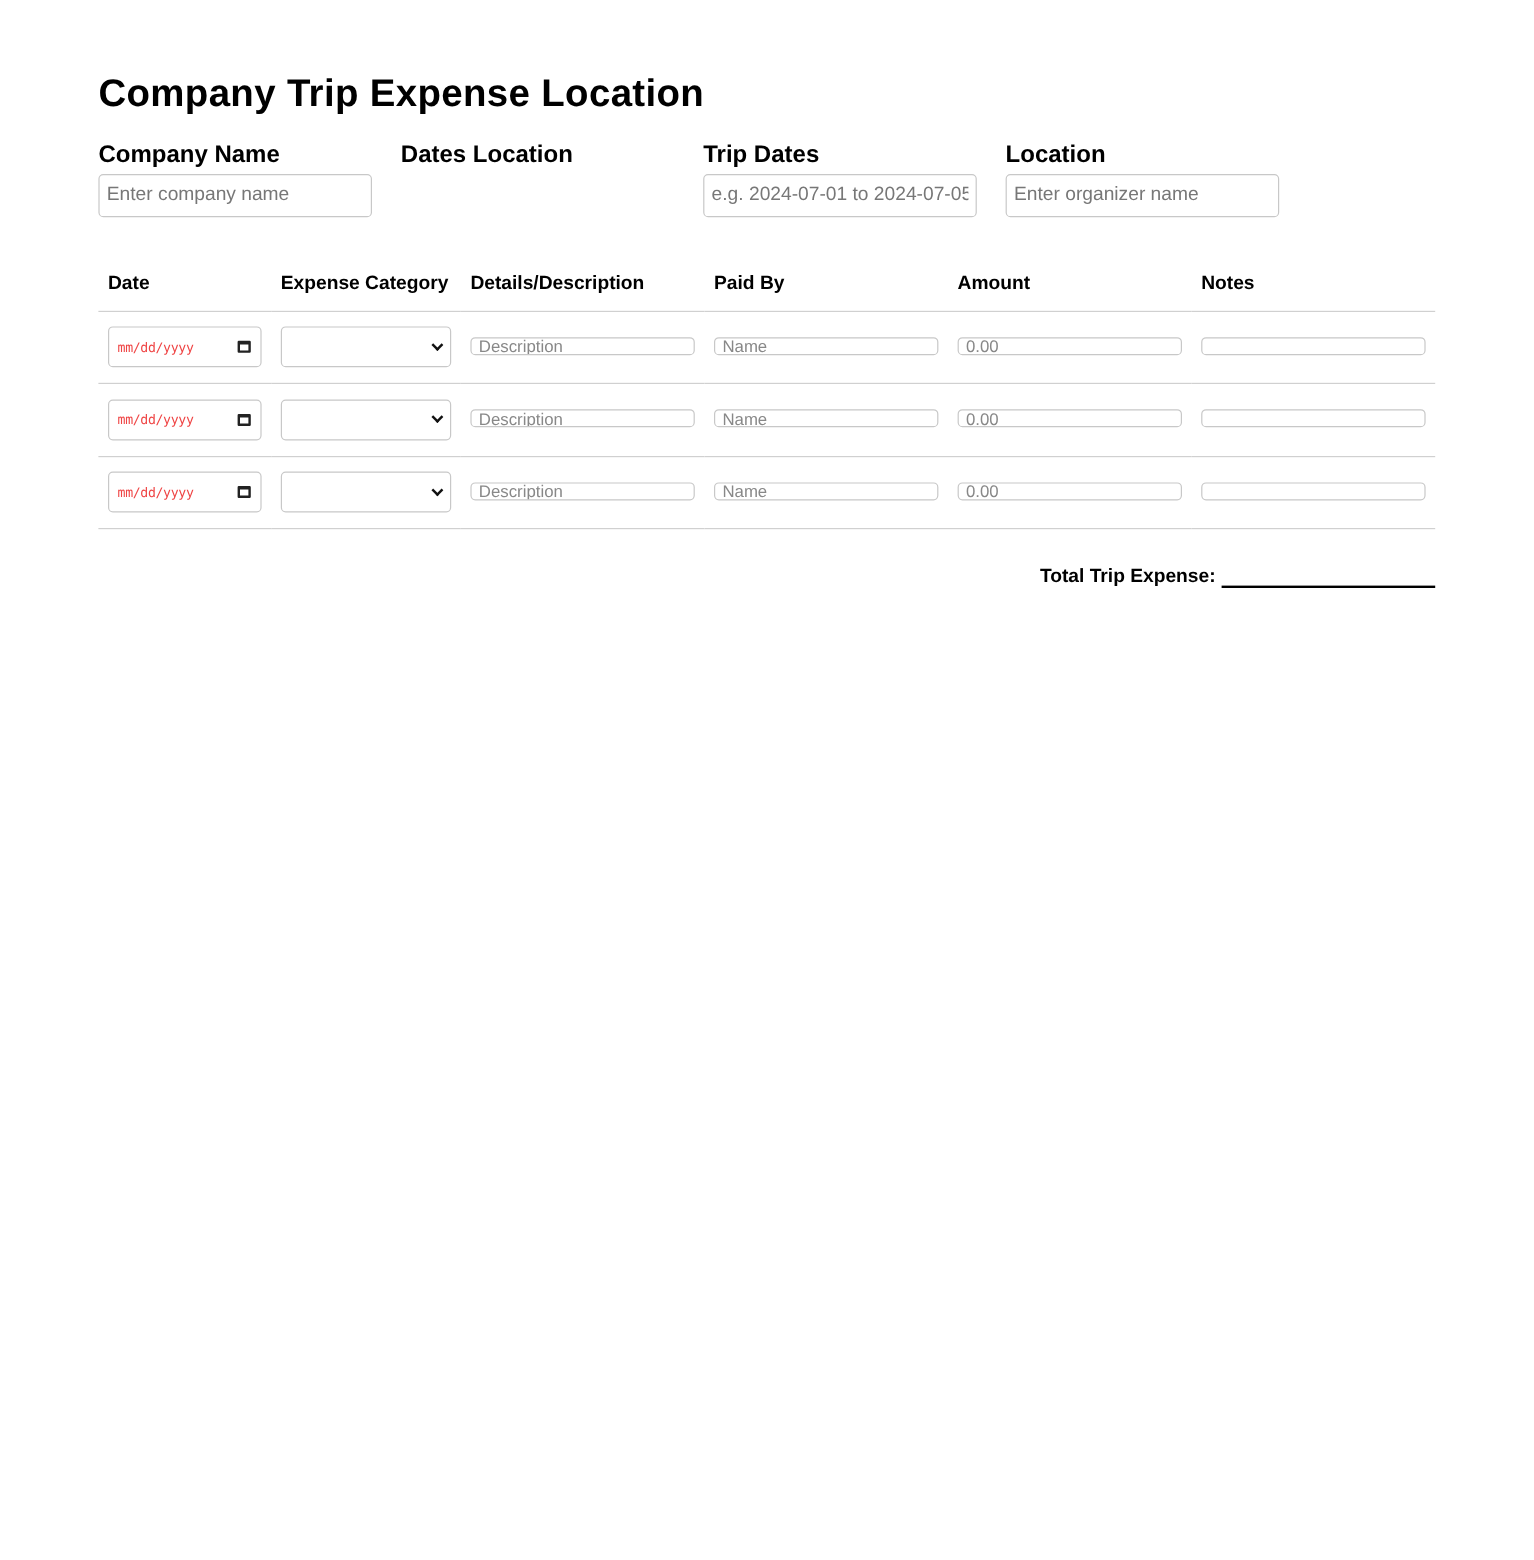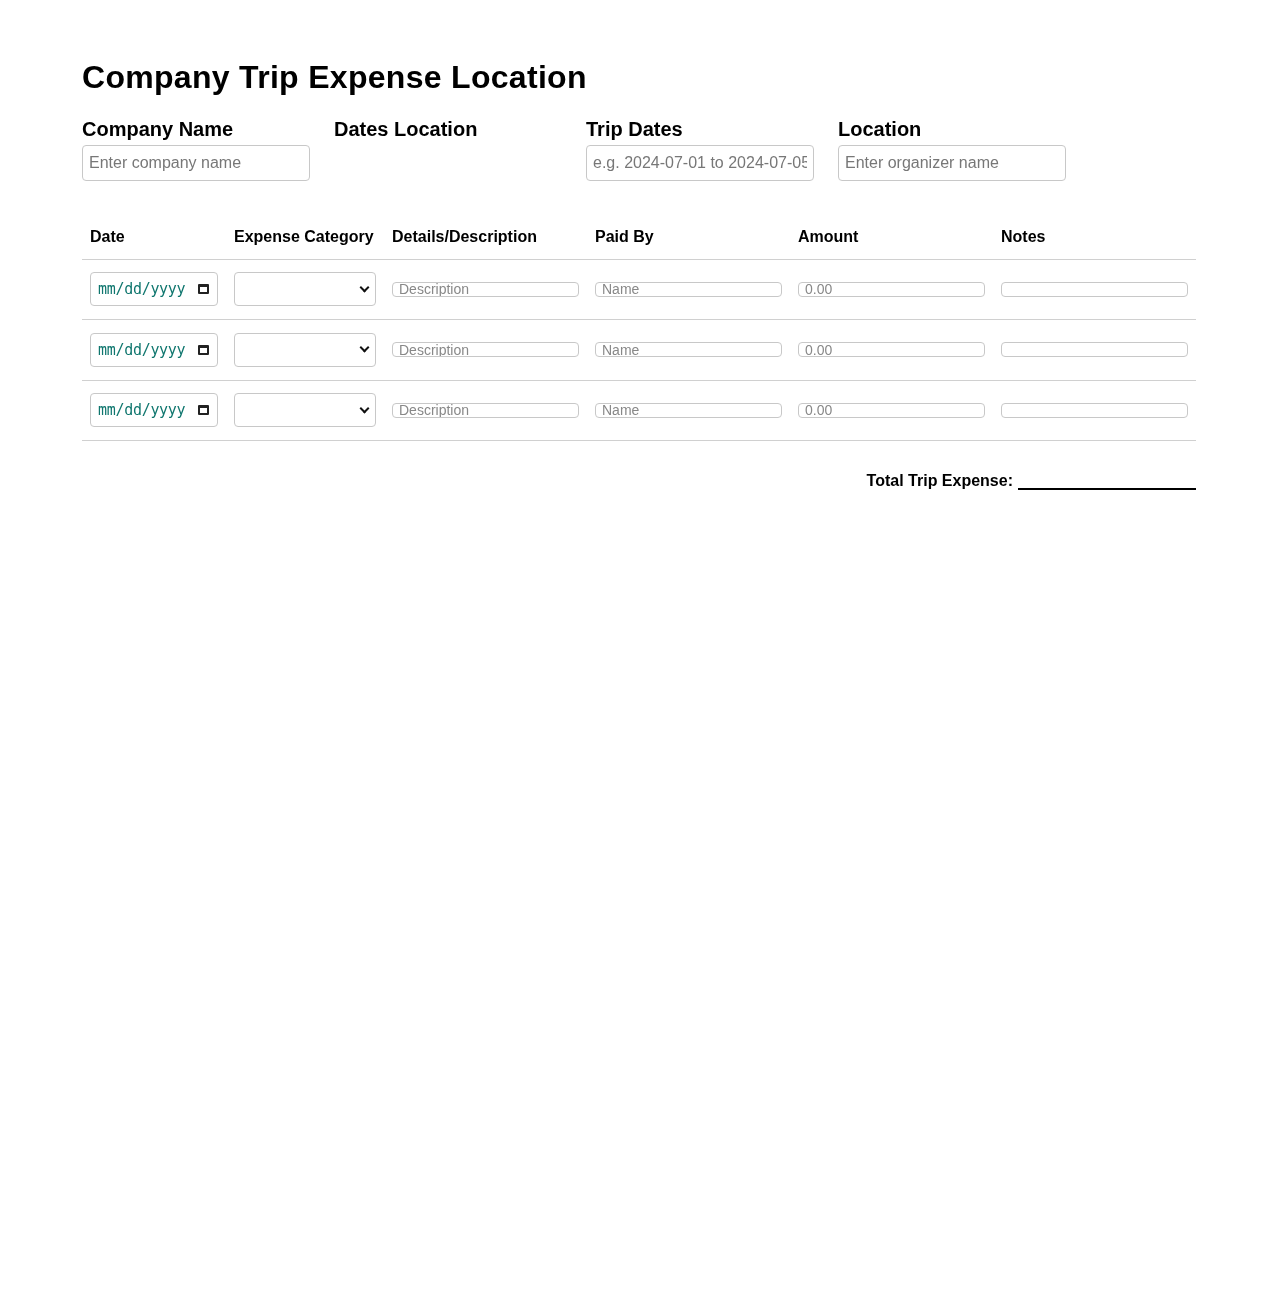--- a/index.html
+++ b/index.html
@@ -102,22 +102,22 @@
     .cell-date {
       height: 34px;
       display: flex;
       align-items: center;
       justify-content: space-between;
       padding: 0 8px 0 7px;
       cursor: text;
     }
     .cell-date .date-mask {
       font-family: "DejaVu Sans Mono", monospace;
-      font-size: 15px;
-      color: #0f766e;
+      font-size: 11px;
+      color: #ef4444;
       letter-spacing: -0.3px;
     }
     .calendar-icon {
       width: 11px;
       height: 10px;
       border: 2px solid #222;
       border-top-width: 3px;
       border-radius: 1px;
       display: inline-block;
     }

